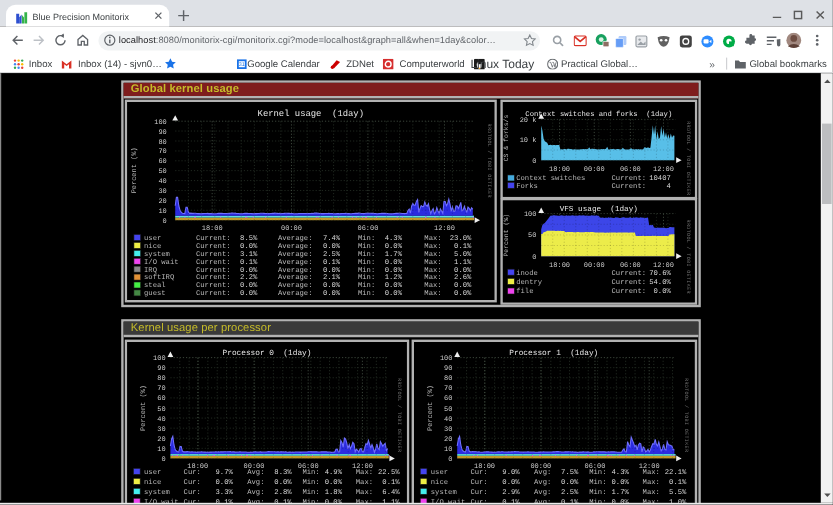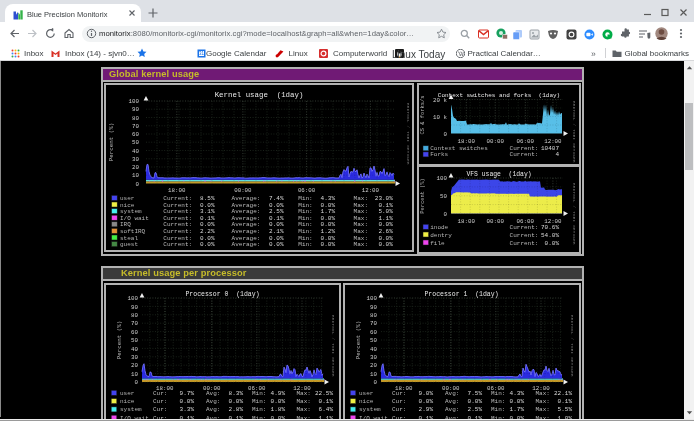--- a/index.html
+++ b/index.html
@@ -38,21 +38,21 @@
   </svg>
 <svg class="abs" style="left:63px;top:28px" width="12" height="11" viewBox="0 0 12 11">
     <path d="M2,5 L6,1.5 L10,5 L10,9.5 L7.2,9.5 L7.2,6.5 L4.8,6.5 L4.8,9.5 L2,9.5 Z" stroke="#5f6368" stroke-width="1.1" fill="none"></path>
   </svg>
 <div class="abs" style="left:82px;top:25.5px;width:368px;height:16px;background:#f1f3f4;border-radius:8px"></div>
 <svg class="abs" style="left:86px;top:28px" width="11" height="11" viewBox="0 0 11 11">
     <circle cx="5.5" cy="5.5" r="4.2" stroke="#5f6368" stroke-width="1" fill="none"></circle>
     <path d="M5.5,5 L5.5,8" stroke="#5f6368" stroke-width="1.2"></path>
     <circle cx="5.5" cy="3.2" r="0.7" fill="#5f6368"></circle>
   </svg>
-<div class="abs" style="left:99px;top:29px;width:330px;overflow:hidden;font-size:7.7px;letter-spacing:0.05px;white-space:nowrap;color:#5f6368"><span style="color:#202124">monitorix</span>:8080/monitorix-cgi/monitorix.cgi?mode=localhost&amp;graph=all&amp;when=1day&amp;color…</div>
+<div class="abs" style="left:99px;top:29px;width:330px;overflow:hidden;font-size:7.7px;letter-spacing:0.05px;white-space:nowrap;color:#5f6368"><span style="color:#202124">localhost</span>:8080/monitorix-cgi/monitorix.cgi?mode=localhost&amp;graph=all&amp;when=1day&amp;color…</div>
 <svg class="abs" style="left:436px;top:27.5px" width="11" height="11" viewBox="0 0 11 11">
     <path d="M5.5,1.2 L6.9,4.1 L10,4.5 L7.7,6.7 L8.3,9.8 L5.5,8.3 L2.7,9.8 L3.3,6.7 L1,4.5 L4.1,4.1 Z" stroke="#80868b" stroke-width="0.9" fill="none"></path>
   </svg>
 <svg class="abs" style="left:459.5px;top:29px" width="10" height="10" viewBox="0 0 10 10">
     <circle cx="4.3" cy="4.3" r="3" stroke="#9aa0a6" stroke-width="1.3" fill="none"></circle>
     <path d="M6.6,6.6 L9.2,9.2" stroke="#9aa0a6" stroke-width="1.4"></path>
   </svg>
 <svg class="abs" style="left:478px;top:29px" width="11" height="10" viewBox="0 0 11 10">
     <rect x="0.5" y="1" width="10" height="8" rx="1" fill="#fff" stroke="#d93025" stroke-width="1"></rect>
     <path d="M0.7,1.6 L5.5,5.6 L10.3,1.6" stroke="#d93025" stroke-width="1.4" fill="none"></path>
@@ -131,54 +131,54 @@
 <svg class="abs" style="left:196.5px;top:48.5px" width="9" height="9" viewBox="0 0 9 9">
     <rect x="0.5" y="0.5" width="8" height="8" fill="#1a73e8"></rect>
     <rect x="2" y="2" width="5" height="5" fill="#fff"></rect>
     <text x="4.5" y="6.3" font-size="4.5" fill="#1a73e8" text-anchor="middle" font-family="Liberation Sans">31</text>
   </svg>
 <div class="abs" style="left:206px;top:49px;font-size:8px;color:#3c4043;white-space:nowrap">Google Calendar</div>
 <svg class="abs" style="left:275px;top:48.5px" width="9" height="9" viewBox="0 0 9 9">
     <path d="M0.8,6.8 L5.5,1.2 L8.4,2.6 L3.4,7.8 Z" fill="#c00"></path>
     <circle cx="2" cy="7" r="1.4" fill="#c00"></circle>
   </svg>
-<div class="abs" style="left:288.5px;top:49px;font-size:8px;color:#3c4043;white-space:nowrap">Linux</div>
+<div class="abs" style="left:288.5px;top:49px;font-size:8px;color:#3c4043;white-space:nowrap">ZDNet</div>
 <svg class="abs" style="left:319px;top:48.5px" width="9" height="9" viewBox="0 0 9 9">
     <rect x="0" y="0" width="9" height="9" rx="1" fill="#d62e2e"></rect>
     <circle cx="4.5" cy="4.5" r="2.4" fill="none" stroke="#fff" stroke-width="1.2"></circle>
   </svg>
 <div class="abs" style="left:333px;top:49px;font-size:8px;color:#3c4043;white-space:nowrap">Computerworld</div>
 <svg class="abs" style="left:395px;top:48.5px" width="9" height="9" viewBox="0 0 9 9">
     <rect x="0" y="0" width="9" height="9" rx="1" fill="#1b1b1b"></rect>
     <ellipse cx="4.5" cy="5" rx="2.2" ry="3" fill="#fff"></ellipse>
     <circle cx="4.5" cy="3" r="1.6" fill="#1b1b1b"></circle>
     <path d="M3.5,7.5 L5.5,7.5 L4.5,8.8 Z" fill="#f5a623"></path>
   </svg>
 <div class="abs" style="left:392px;top:49px;font-size:10px;color:#3c4043;white-space:nowrap">Linux Today</div>
 <svg class="abs" style="left:456px;top:48.5px" width="9" height="9" viewBox="0 0 9 9">
     <circle cx="4.5" cy="4.5" r="4.2" fill="none" stroke="#6b6f73" stroke-width="1"></circle>
     <path d="M2,3 L3,3 L4.3,7 L5,5 M4.3,3 L5.3,3 L6.5,7 L7.3,3" stroke="#6b6f73" stroke-width="0.7" fill="none"></path>
   </svg>
-<div class="abs" style="left:467.5px;top:49px;font-size:8px;color:#3c4043;white-space:nowrap">Practical Calendar…</div>
+<div class="abs" style="left:467.5px;top:49px;font-size:8px;color:#3c4043;white-space:nowrap">Practical Global…</div>
 <div class="abs" style="left:591px;top:48.5px;font-size:8.5px;color:#5f6368">»</div>
 <div class="abs" style="left:604.5px;top:48px;width:1px;height:10px;background:#d0d1d4"></div>
 <svg class="abs" style="left:612px;top:48.5px" width="10" height="9" viewBox="0 0 10 9">
     <path d="M0.5,1.5 L3.7,1.5 L4.7,2.7 L9.5,2.7 L9.5,8 L0.5,8 Z" fill="#5f6368"></path>
   </svg>
 <div class="abs" style="left:624.5px;top:49px;font-size:8px;color:#3c4043;white-space:nowrap">Global bookmarks</div>
 <div class="abs" style="left:0;top:61px;width:694px;height:360px;background:#000"></div>
 <div class="abs" style="left:0;top:61px;width:1px;height:356px;background:#8a8a8a"></div>
 <div class="abs" style="left:101px;top:67px;width:483px;height:189px;border:2px solid #b2b2b2;background:#000">
-    <div class="abs" style="left:0;top:0;width:479px;height:13px;border-bottom:2px solid #b2b2b2;background:#701a75;color:#c6bc2a;font-weight:bold;font-size:9.3px;line-height:11px;padding-left:6px;letter-spacing:0.1px">Global kernel usage</div>
+    <div class="abs" style="left:0;top:0;width:479px;height:13px;border-bottom:2px solid #b2b2b2;background:#7f1d1d;color:#c6bc2a;font-weight:bold;font-size:9.3px;line-height:11px;padding-left:6px;letter-spacing:0.1px">Global kernel usage</div>
   </div>
 <div class="abs" style="left:104px;top:83px;width:310px;height:169px;border:2px solid #b2b2b2;background:#000"></div>
 <div class="abs" style="left:417px;top:83px;width:164px;height:83px;border:2px solid #b2b2b2;background:#000"></div>
 <div class="abs" style="left:417px;top:165px;width:164px;height:89px;border:2px solid #b2b2b2;background:#000"></div>
 <div class="abs" style="left:101px;top:266px;width:483px;height:160px;border:2px solid #b2b2b2;background:#000">
-    <div class="abs" style="left:0;top:0;width:479px;height:13px;border-bottom:2px solid #b2b2b2;background:#3a3a3a;color:#c6bc2a;font-weight:bold;font-size:9.3px;line-height:11px;padding-left:18px;letter-spacing:0.1px">Kernel usage per processor</div>
+    <div class="abs" style="left:0;top:0;width:479px;height:13px;border-bottom:2px solid #b2b2b2;background:#3a3a3a;color:#c6bc2a;font-weight:normal;font-size:9.3px;line-height:11px;padding-left:6px;letter-spacing:0.1px">Kernel usage per processor</div>
   </div>
 <div class="abs" style="left:104px;top:283px;width:237px;height:143px;border:2px solid #b2b2b2;background:#000"></div>
 <div class="abs" style="left:343px;top:283px;width:238px;height:143px;border:2px solid #b2b2b2;background:#000"></div>
 <svg width="306" height="165" style="position:absolute;left:106px;top:85px">
     <rect width="306" height="165" fill="#000"></rect>
     <line x1="40" y1="98.5" x2="289" y2="98.5" stroke="#202920" stroke-width="0.8" stroke-dasharray="1,1.6"></line>
     <line x1="40" y1="90.2" x2="289" y2="90.2" stroke="#202920" stroke-width="0.8" stroke-dasharray="1,1.6"></line>
     <line x1="40" y1="82.0" x2="289" y2="82.0" stroke="#202920" stroke-width="0.8" stroke-dasharray="1,1.6"></line>
     <line x1="40" y1="73.8" x2="289" y2="73.8" stroke="#202920" stroke-width="0.8" stroke-dasharray="1,1.6"></line>
     <line x1="40" y1="65.5" x2="289" y2="65.5" stroke="#202920" stroke-width="0.8" stroke-dasharray="1,1.6"></line>

